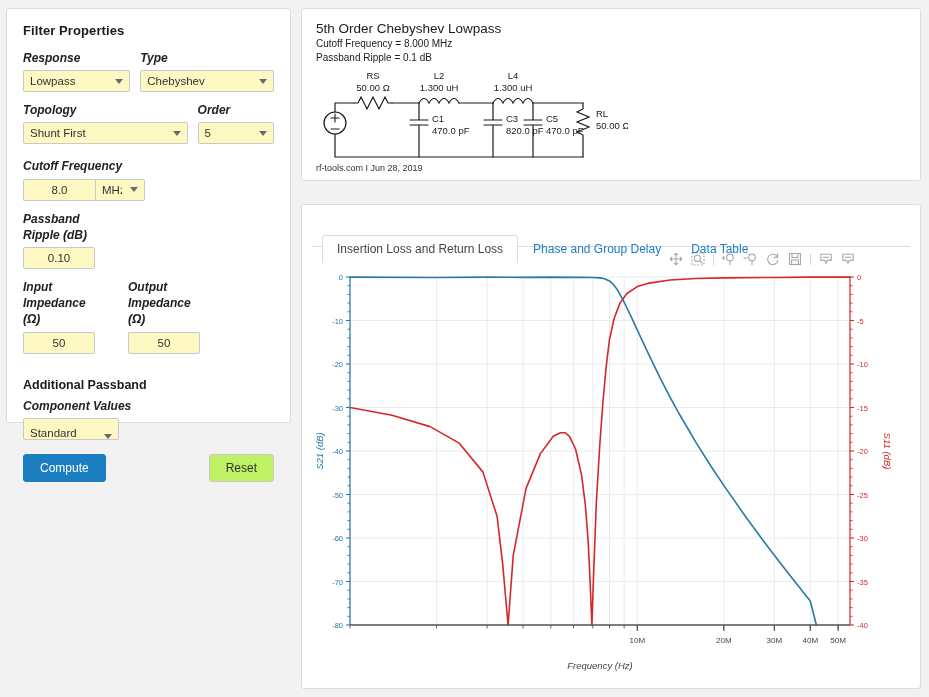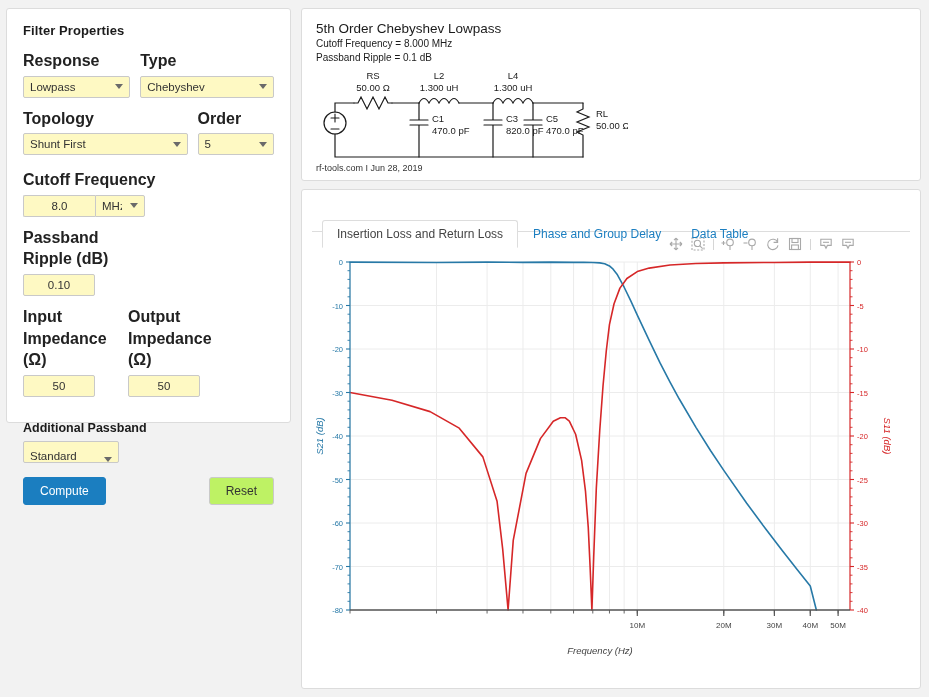--- a/index.html
+++ b/index.html
@@ -11,21 +11,21 @@
     color: #222;
     overflow: hidden;
   }
   .page { position: relative; width: 929px; height: 697px; display: flex; gap: 10px; padding: 8px 8px 8px 6px; }
 
   
   .card { background: #fff; border: 1px solid #dcdcdc; border-radius: 3px; }
   .sidebar { width: 285px; flex: 0 0 285px; padding: 14px 16px 16px 16px; height: 415px; }
   .sb-title { font-size: 13px; font-weight: bold; color: #1b1b1b; margin: 0 0 12px 0; letter-spacing: .1px; }
   .sb-sub { font-size: 12.5px; font-weight: bold; color: #1b1b1b; margin: 14px 0 6px 0; }
-  .lbl { font-size: 16px; font-weight: bold; color: #222; line-height: 1.35; margin-bottom: 4px; display:block; }
+  .lbl { font-size: 12px; font-weight: bold; color: #222; line-height: 1.35; margin-bottom: 4px; display:block;font-style:italic; }
   .row { display: flex; }
   .field { margin-bottom: 10px; }
 
   .ctrl {
     height: 22px; border: 1px solid #c9c9c9; background: #fef9c3; border-radius: 2px;
     font-size: 11.5px; color: #333; display: flex; align-items: center; padding: 0 6px;
     position: relative;
   }
   .sel { justify-content: space-between; }
   .sel .cap { white-space: nowrap; overflow: hidden; }
@@ -38,21 +38,21 @@
   .unit-group .txtin { width: 72px; border-right: 0; border-radius: 2px 0 0 2px; }
   .unit-group .unit { width: 50px; border-radius: 0 2px 2px 0; justify-content: center; }
 
   .btnrow { display: flex; justify-content: space-between; align-items: center; margin-top: 14px; }
   .btn-primary { background: #1b7ec0; color: #ffffff; border: 1px solid #1b7ec0; border-radius: 3px;
       font-size: 12px; padding: 7px 16px; line-height: 1; }
   .btn-default { background: #bef264; color: #333; border: 1px solid #c9c9c9; border-radius: 3px;
       font-size: 12px; padding: 7px 16px; line-height: 1; }
 
   
-  .right { flex: 1 1 auto; display: flex; flex-direction: column; gap: 8px; min-width: 0; }
+  .right { flex: 1 1 auto; display: flex; flex-direction: column; gap: 23px; min-width: 0; }
 
   .schem-card { height: 173px; padding: 12px 14px 6px 14px; position: relative; }
   .sch-title { font-size: 13.5px; color: #1b1b1b; margin: 0 0 1px 0; }
   .sch-line { font-size: 10px; color: #1b1b1b; line-height: 1.35; }
   .sch-foot { position: absolute; left: 14px; bottom: 7px; font-size: 9px; color: #333; }
   .sch-svg { position: absolute; left: 16px; top: 56px; }
 
   .plot-card { flex: 1 1 auto; padding: 10px 10px 6px 10px; display: flex; flex-direction: column; min-height: 0; }
   .tabs { display: flex; align-items: flex-end; border-bottom: 1px solid #ddd; height: 32px; padding-left: 10px; }
   .tab { font-size: 12px; padding: 7px 14px 7px 14px; color: #1b7ec0; line-height: 1;
@@ -149,20 +149,21 @@
         </span>
         <div class="ctrl txtin">
           <span>50</span>
         </div>
       </div>
     </div>
 
     <div class="sb-sub">Additional Passband</div>
 
     <div class="field">
+      <span class="lbl">Component Values</span>
       <div class="ctrl sel" style="width:96px;align-items:flex-end;">
         <span class="cap">Standard</span>
         <span class="caret"></span>
       </div>
     </div>
 
     <div class="btnrow">
       <button class="btn-primary">Compute</button>
       <button class="btn-default">Reset</button>
     </div>

